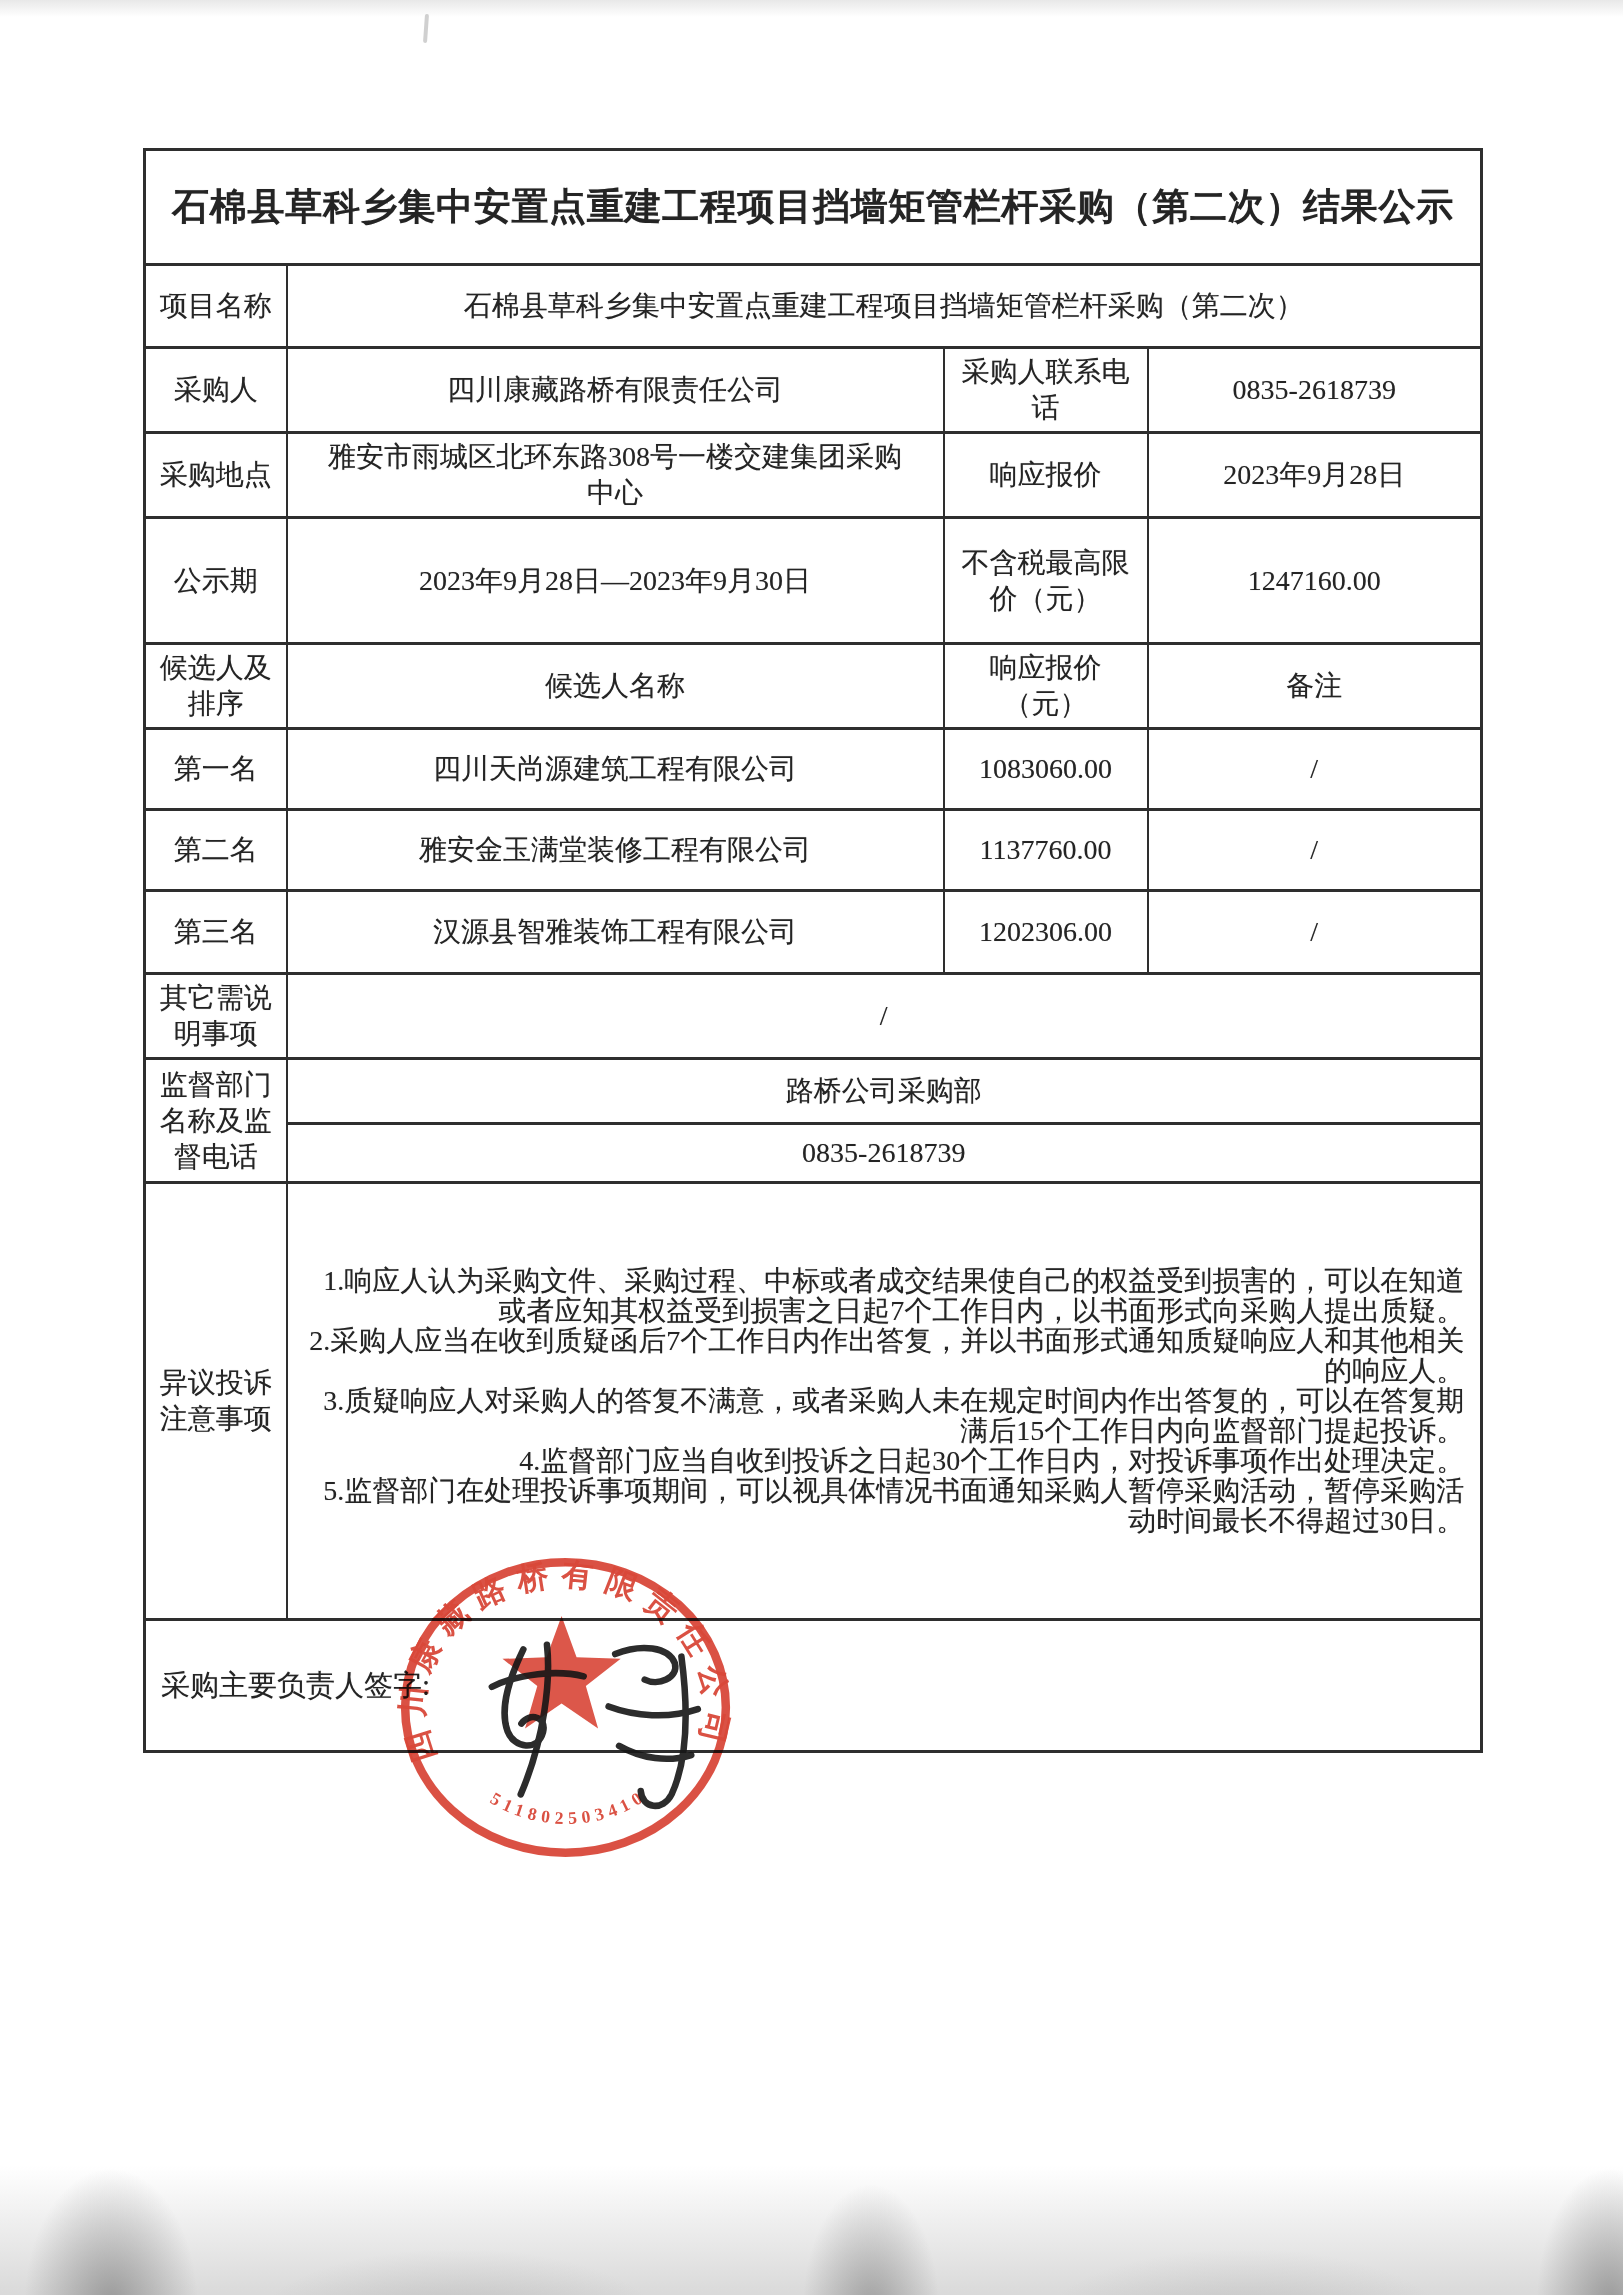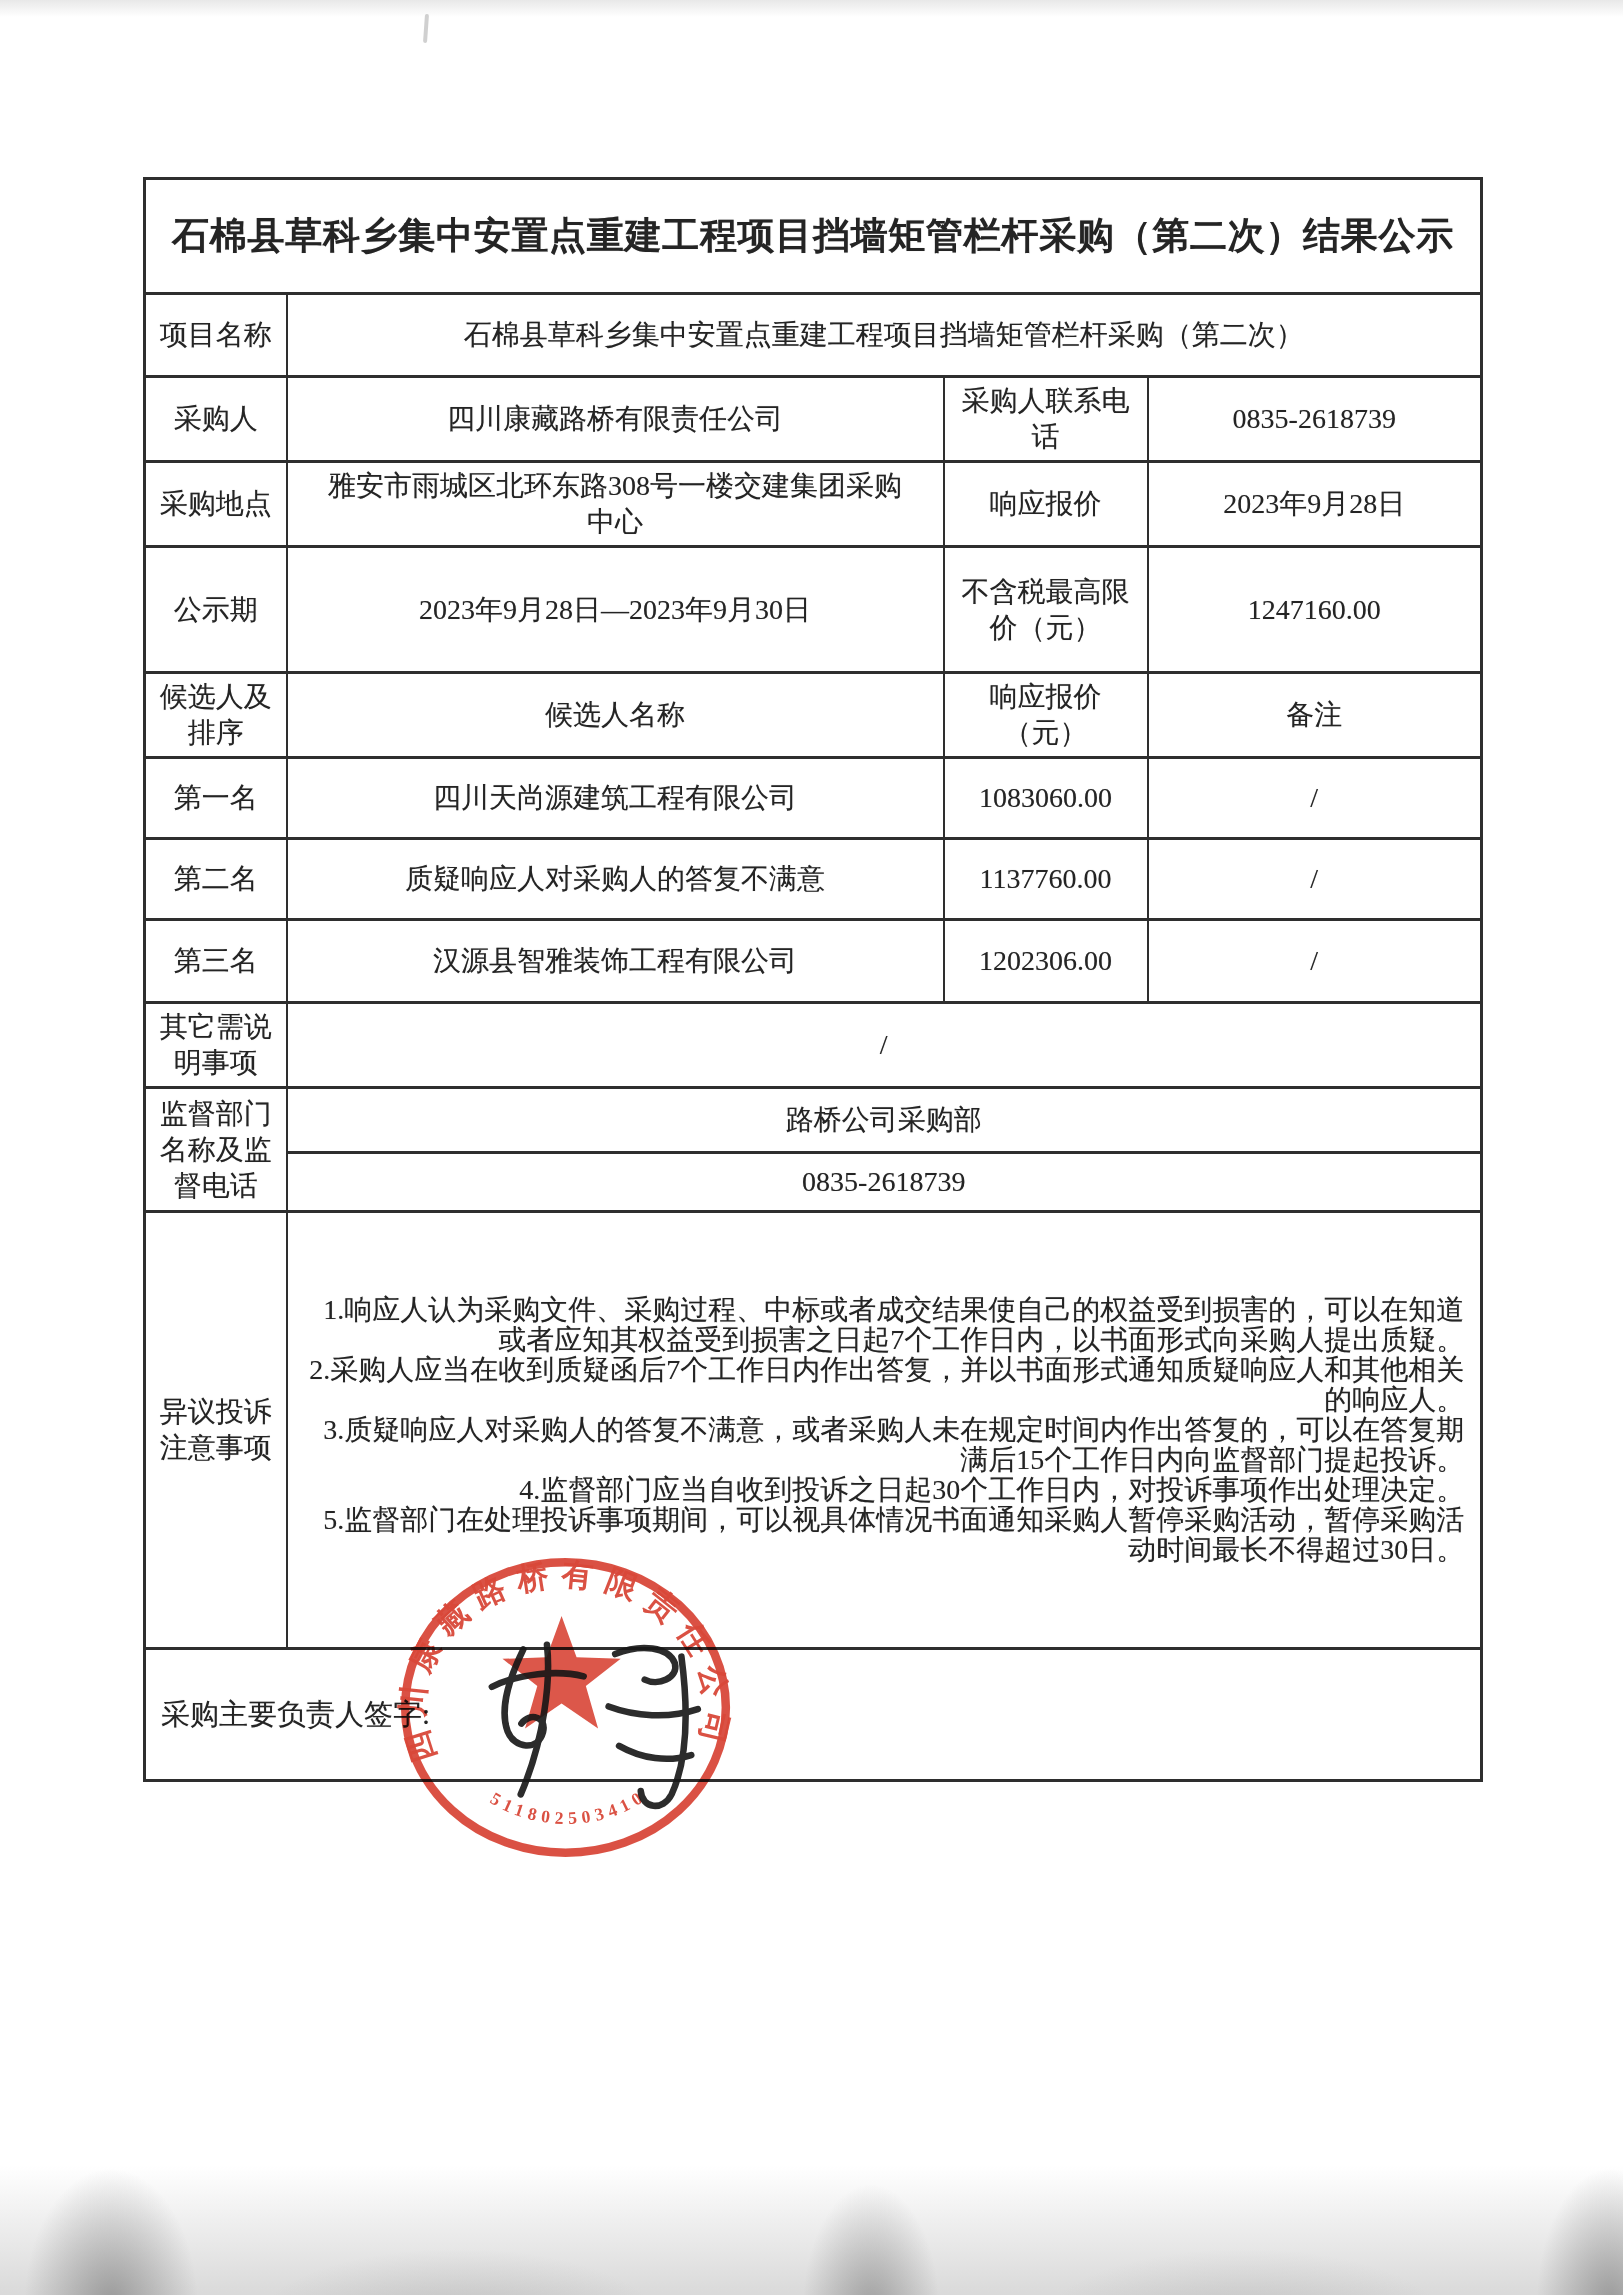--- a/index.html
+++ b/index.html
@@ -34,21 +34,21 @@
       radial-gradient(ellipse 124px 196px at 111px 105%, rgba(90,90,90,.50), rgba(90,90,90,0) 70%),
       radial-gradient(ellipse 98px 183px at 871px 108%, rgba(90,90,90,.45), rgba(90,90,90,0) 70%),
       radial-gradient(ellipse 105px 196px at 1610px 105%, rgba(90,90,90,.50), rgba(90,90,90,0) 70%),
       radial-gradient(ellipse 275px 105px at 458px 115%, rgba(120,120,120,.25), rgba(120,120,120,0) 75%),
       radial-gradient(ellipse 275px 105px at 1244px 115%, rgba(120,120,120,.22), rgba(120,120,120,0) 75%),
       linear-gradient(to top, rgba(130,130,130,.30), rgba(130,130,130,0) 60%);
     pointer-events:none;
   }
   
   table.doc{
-    position:absolute; left:143px; top:177px;
+    position:absolute; left:143px; top:148px;
     width:1337px;
     border-collapse:collapse;
     table-layout:fixed;
     background:#fff;
   }
   td,th{
     border:2px solid #2e2e2e;
     border-top-width:3.3px;
     border-bottom-width:3.3px;
     font-size:28px;
@@ -173,21 +173,21 @@
 
       <tr class="h-c">
         <td>第一名</td>
         <td>四川天尚源建筑工程有限公司</td>
         <td>1083060.00</td>
         <td>/</td>
       </tr>
 
       <tr class="h-c">
         <td>第二名</td>
-        <td>质疑响应人对采购人的答复不满意</td>
+        <td>雅安金玉满堂装修工程有限公司</td>
         <td>1137760.00</td>
         <td>/</td>
       </tr>
 
       <tr class="h-c3">
         <td>第三名</td>
         <td>汉源县智雅装饰工程有限公司</td>
         <td>1202306.00</td>
         <td>/</td>
       </tr>

